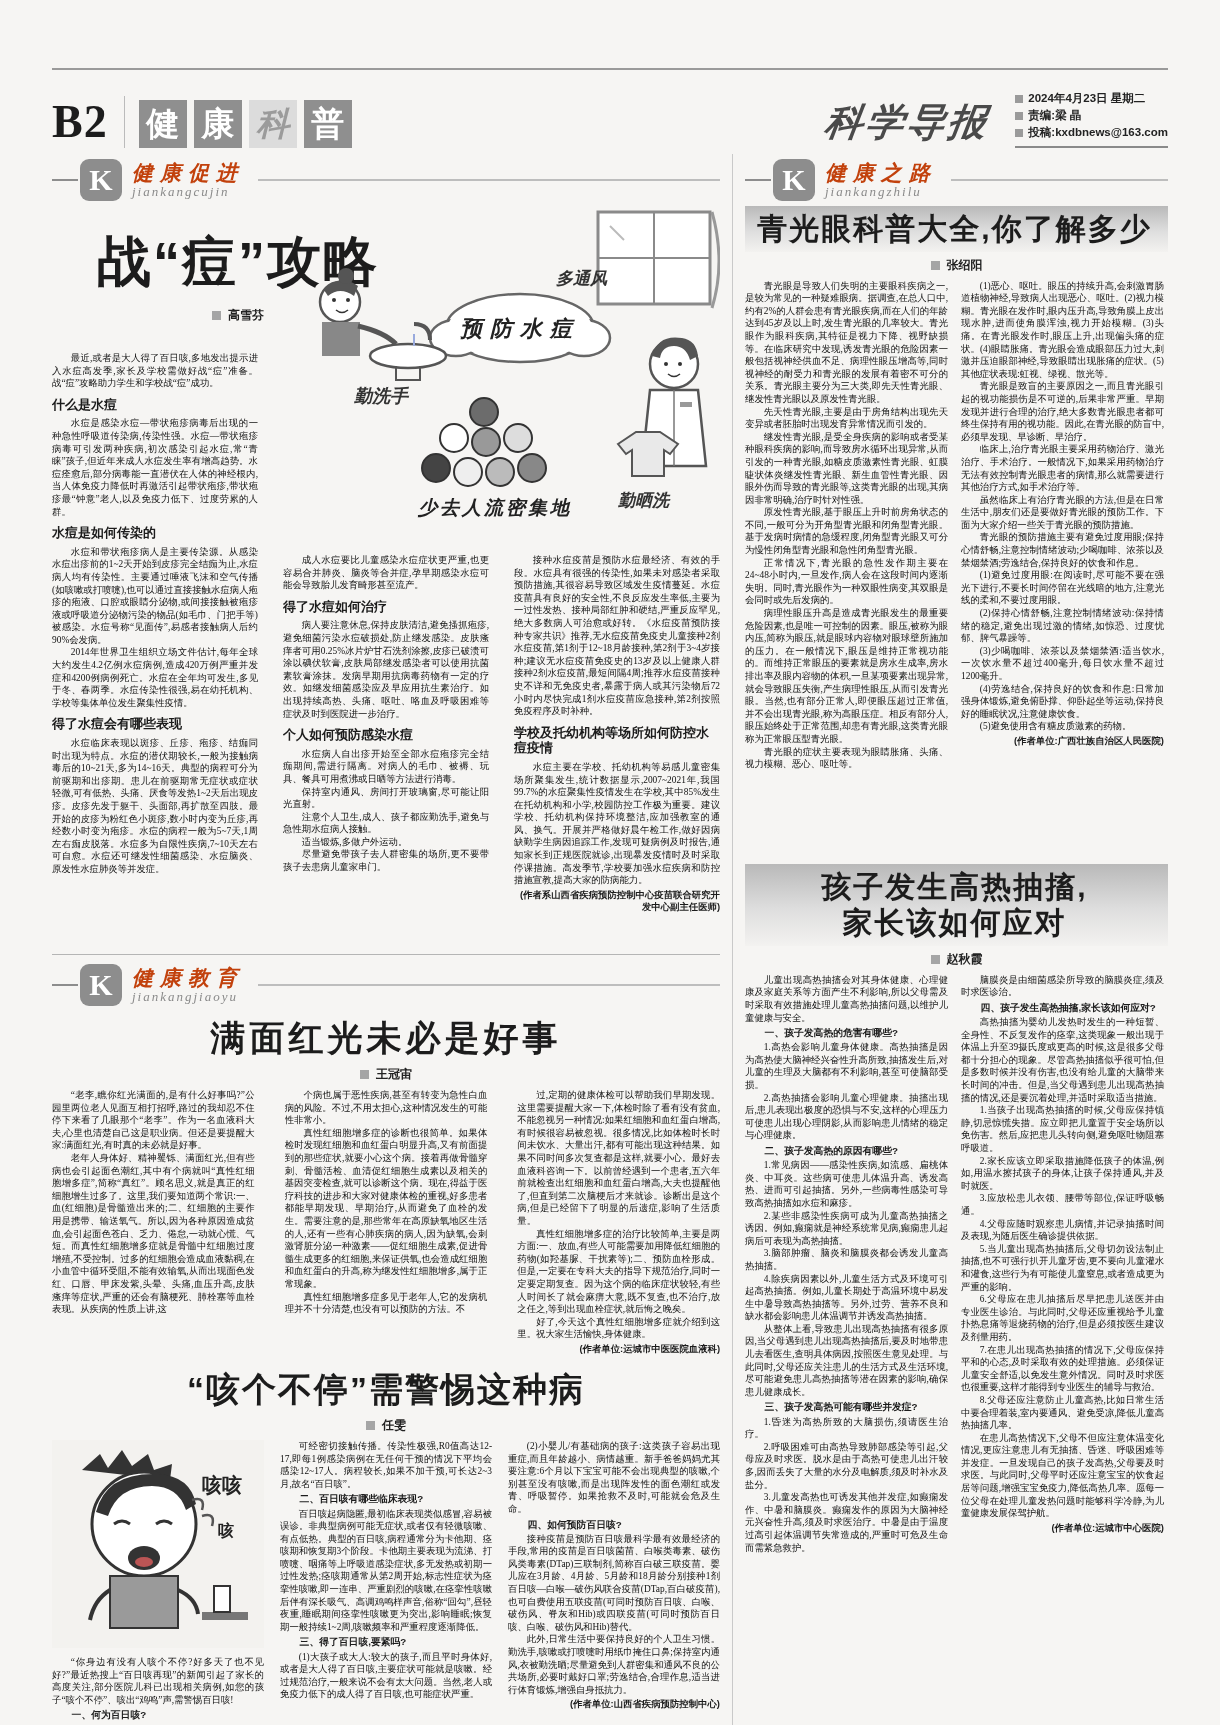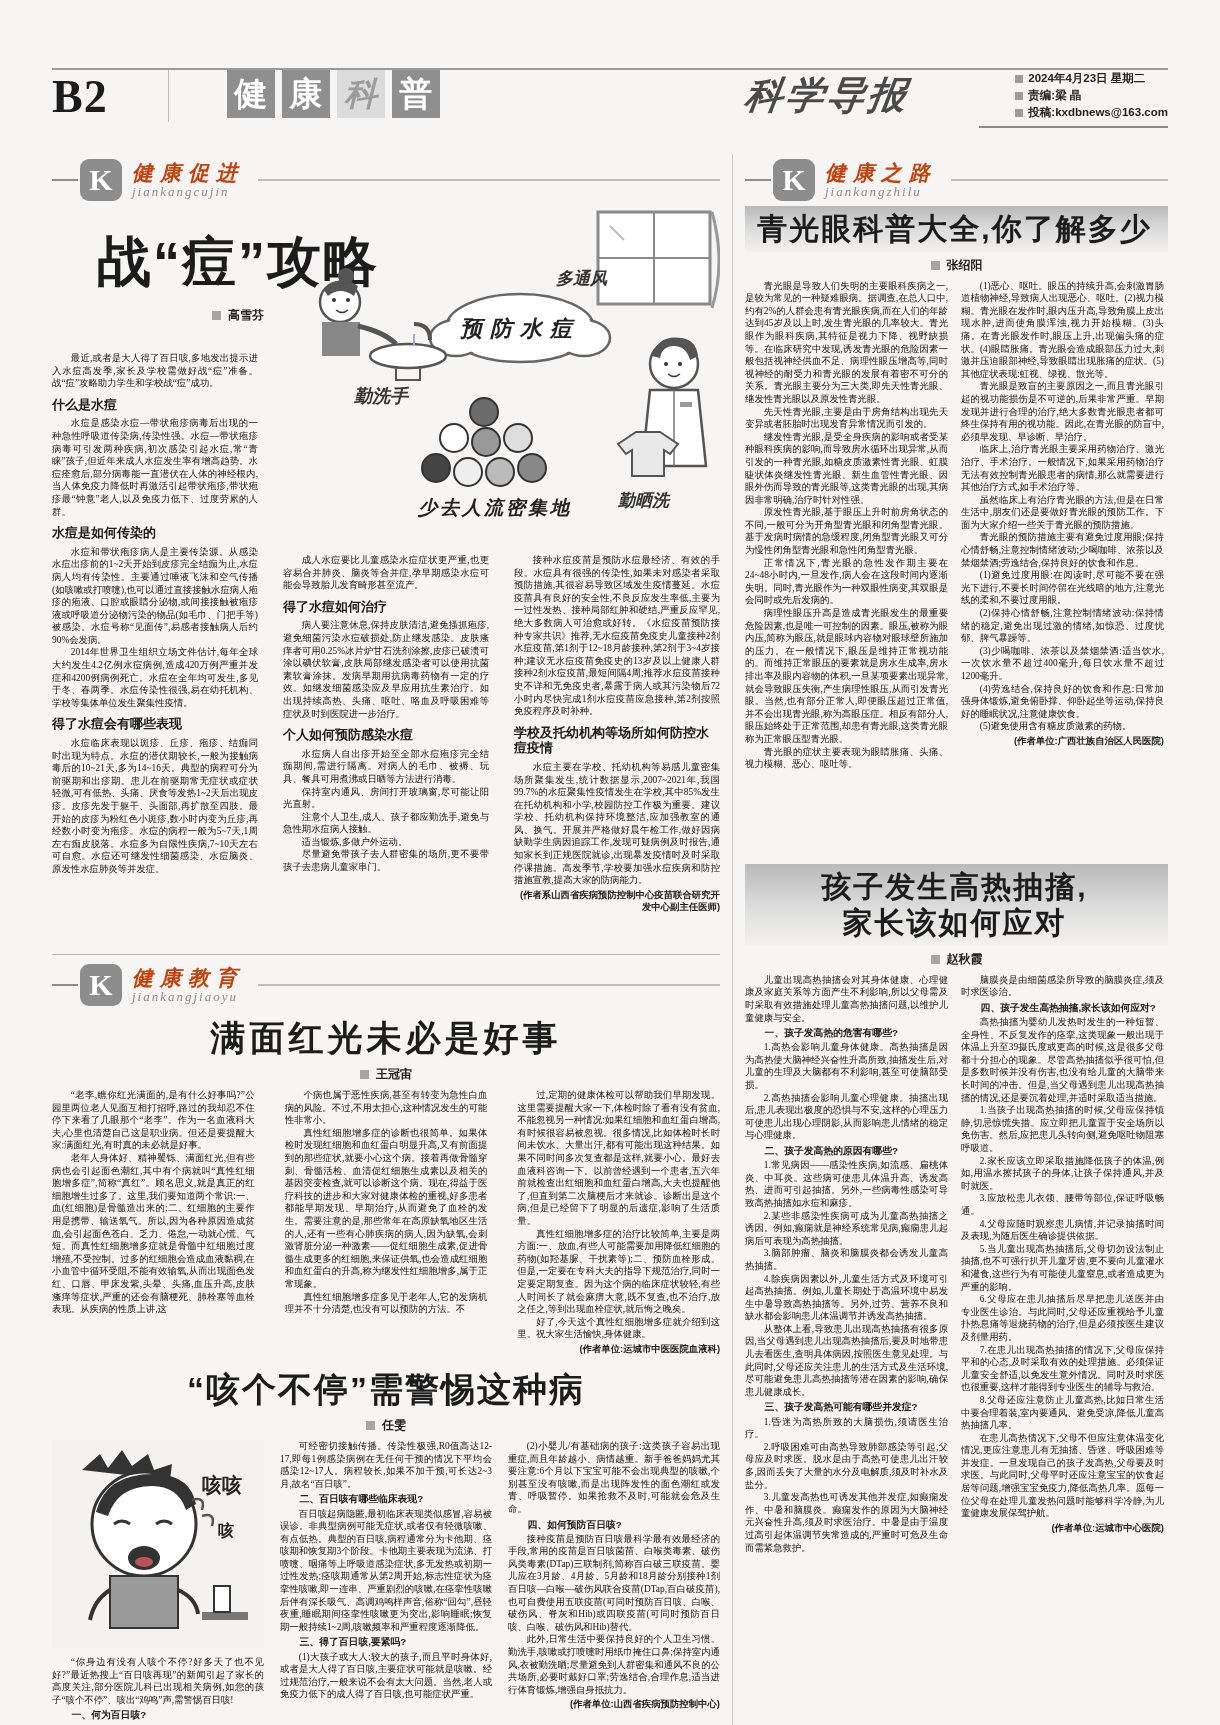--- a/index.html
+++ b/index.html
@@ -5,33 +5,33 @@
   html,body{margin:0;padding:0;}
   body{
     width:1220px;height:1725px;overflow:hidden;position:relative;
     background:#f6f5f3;color:#1c1c1c;
     font-family:"Liberation Serif","DejaVu Serif",serif;
   }
   .page{position:absolute;left:0;top:0;width:1220px;height:1725px;}
   .content{padding:0 52px;}
   
   .top-rule{border-top:2px solid #9a9a9a;margin-top:68px;}
-  .hdr{display:flex;align-items:flex-start;height:78px;gap:44px;}
+  .hdr{display:flex;align-items:flex-end;height:78px;}
   .b2{font-size:46px;font-weight:bold;font-family:"Liberation Serif",serif;letter-spacing:1px;}
   .hdr-vline{width:1px;height:52px;background:#bbb;margin:0 14px 0 16px;}
   .logo-blocks{display:flex;gap:7px;}
   .blk{width:48px;height:48px;background:#8f8f8f;color:#fff;display:flex;align-items:center;justify-content:center;
        font-size:33px;font-weight:bold;font-family:"Liberation Sans","DejaVu Sans",sans-serif;}
   .blk.alt{background:#dcdcdc;color:#9b9b9b;font-family:"DejaVu Serif",serif;font-style:italic;}
   .hdr-spacer{flex:1;}
   .masthead-name{font-size:38px;font-weight:bold;font-style:italic;color:#4a4a4a;
        font-family:"DejaVu Serif","Liberation Serif",serif;transform:skewX(-8deg);margin-right:26px;letter-spacing:3px;}
   .mast-info{border-bottom:2px solid #8a8a8a;padding-bottom:5px;}
   .mast-info .mi{display:flex;align-items:center;gap:5px;
-       font-family:"Liberation Sans","DejaVu Sans",sans-serif;font-size:11.5px;font-weight:bold;color:#222;line-height:17px;margin-left:36px;}
+       font-family:"Liberation Sans","DejaVu Sans",sans-serif;font-size:11.5px;font-weight:bold;color:#222;line-height:17px;}
   .sq{width:8px;height:8px;background:#9a9a9a;display:inline-block;}
   
   .main{display:flex;margin-top:6px;}
   .region-l{width:668px;}
   .region-r{width:432px;margin-left:12px;border-left:1px solid #c9c9c9;padding-left:12px;}
   
   .badge{display:flex;align-items:center;height:48px;margin:2px 0 2px 0;}
   .kbox{width:42px;height:42px;background:#8d8d8d;border-radius:9px;color:#fff;display:flex;align-items:center;justify-content:center;
         font-size:30px;font-weight:bold;font-family:"Liberation Serif",serif;flex:0 0 auto;}
   .kdash{width:26px;height:2px;background:#8d8d8d;margin-right:2px;}

